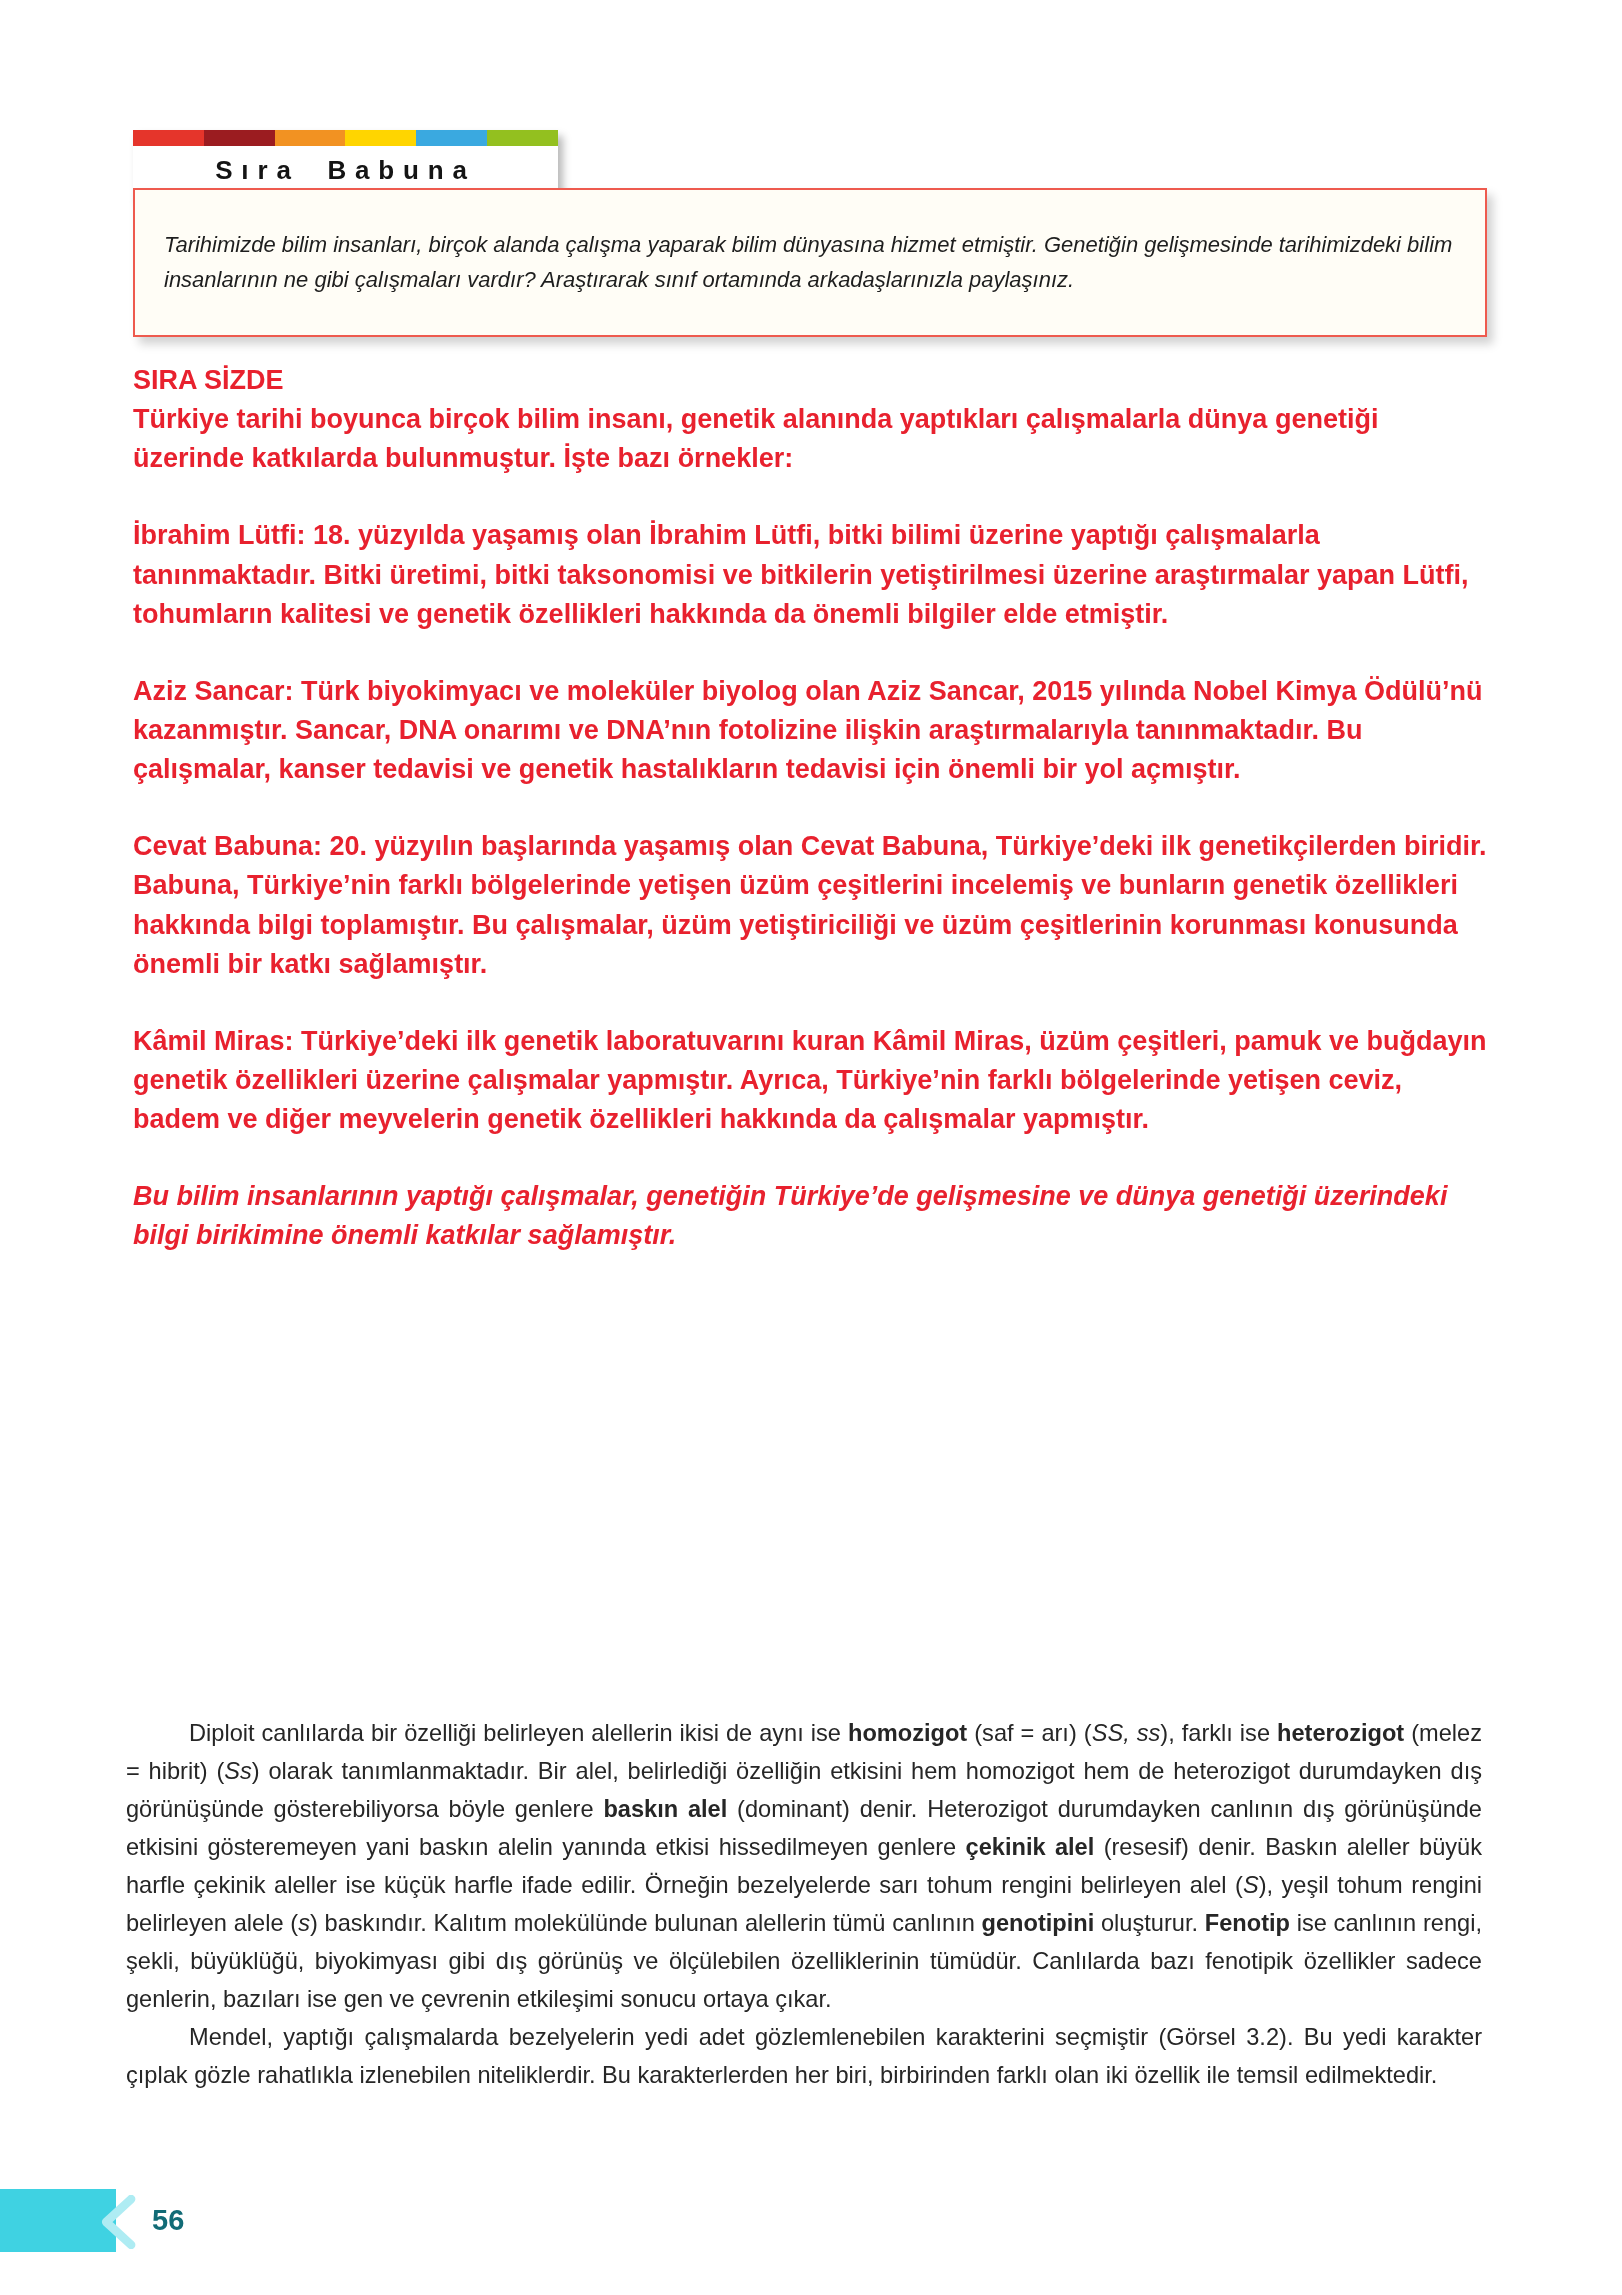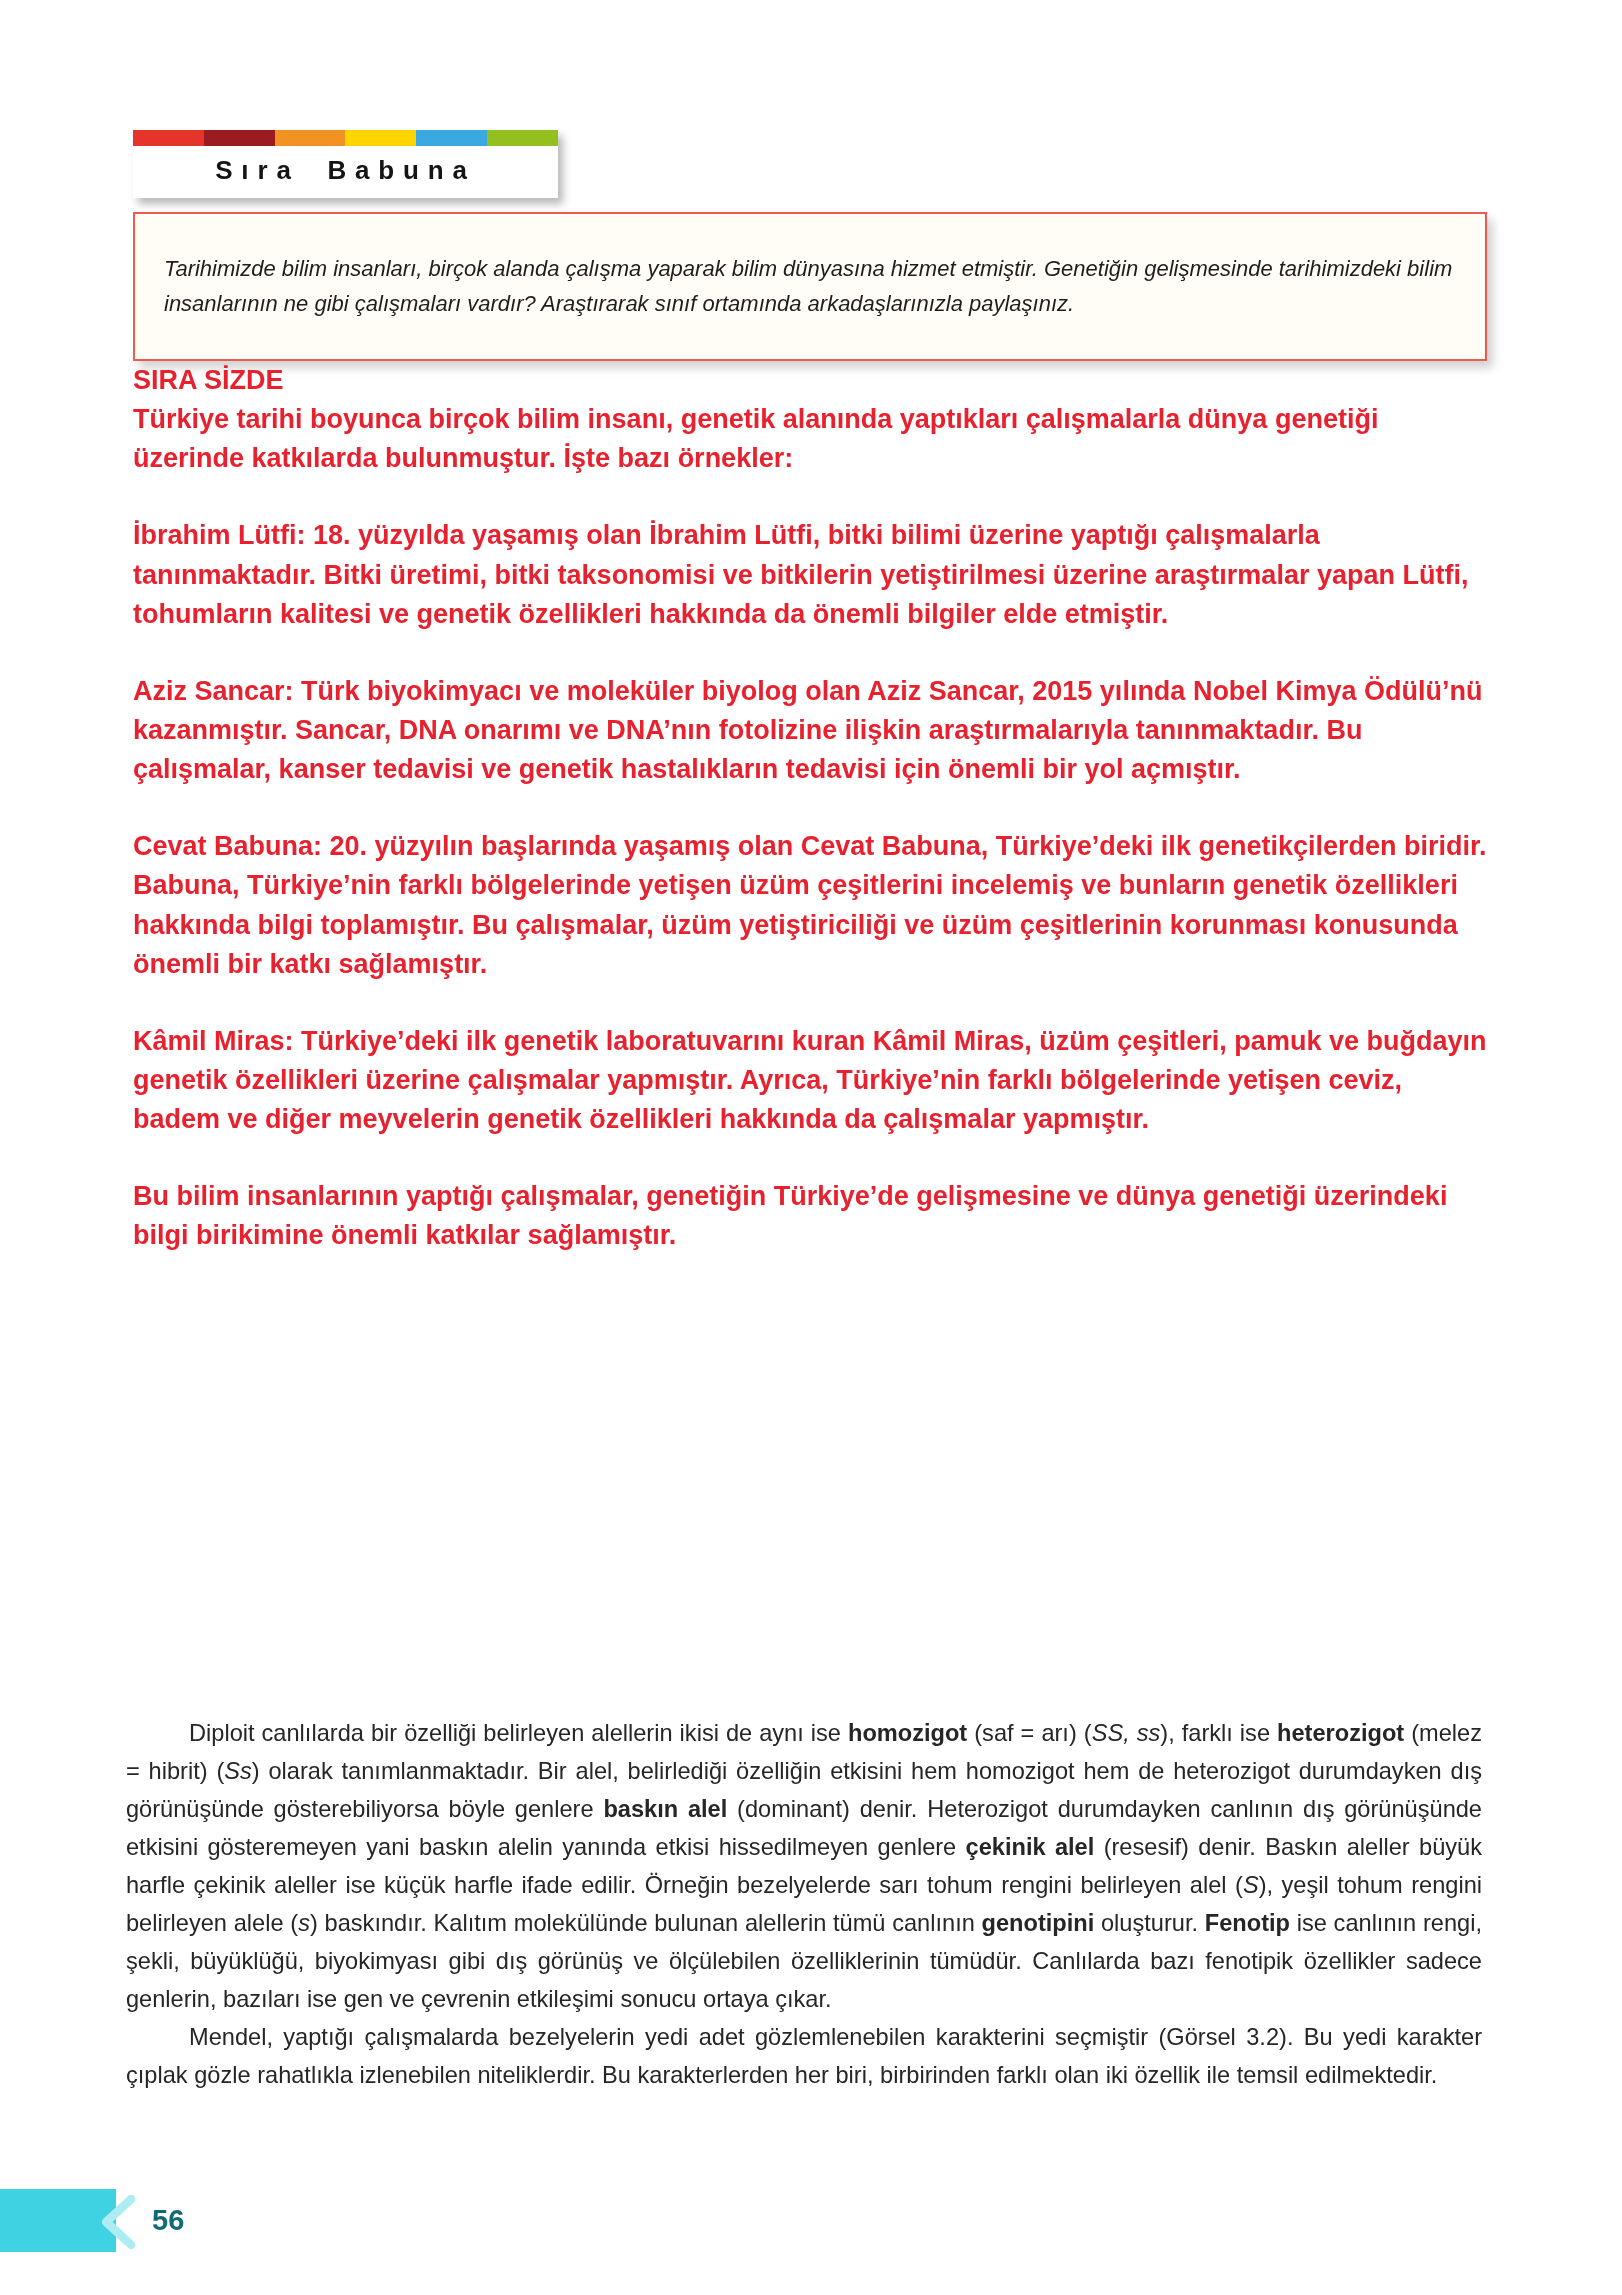--- a/index.html
+++ b/index.html
@@ -28,21 +28,21 @@
     font-size:26px;
     letter-spacing:0.34em;
     word-spacing:0.45em;
     color:#141414;
     padding:9.2px 0 11.8px 0;
   }
 
   
   .quote-box{
     position:absolute;
-    left:133px; top:212px;
+    left:133px; top:188px;
     width:1354px; height:149px;
     box-sizing:border-box;
     background:#fffdf6;
     border:2px solid #ee5a4e;
     box-shadow:5.9px 7.2px 9.2px rgba(0,0,0,0.18);
     display:flex;
     align-items:center;
     padding:0 29px;
   }
   .quote-box p{
@@ -57,21 +57,21 @@
   .red-section{
     position:absolute;
     left:133px; top:361px;
     width:1354px;
     font-weight:bold;
     font-size:27px;
     line-height:1.45;
   }
   .red-section .red-heading{margin:0;}
   .red-section .red-par{margin:0 0 38px 0;}
-  .red-section .red-par:last-child{margin-bottom:4px;}
+  .red-section .red-par:last-child{margin-bottom:4px;font-style:italic;}
 
   
   .body-section{
     position:absolute;
     left:126px; top:1714px;
     width:1356px;
     color:#262626;
     font-size:23.6px;
     line-height:38px;
     text-align:justify;

